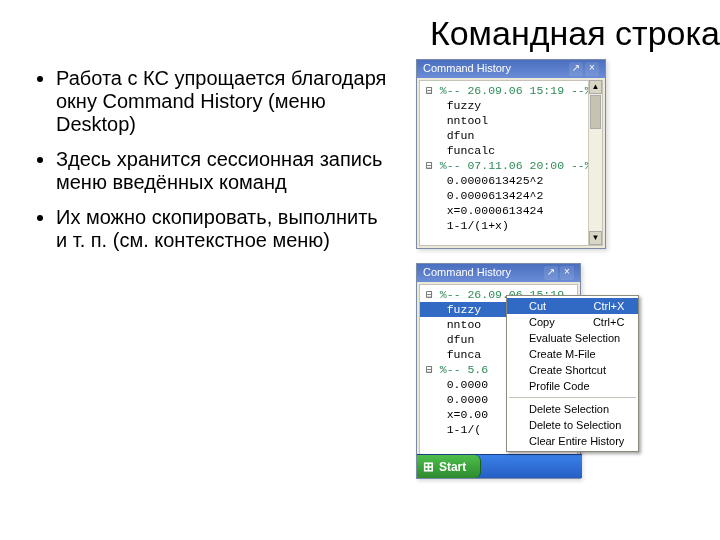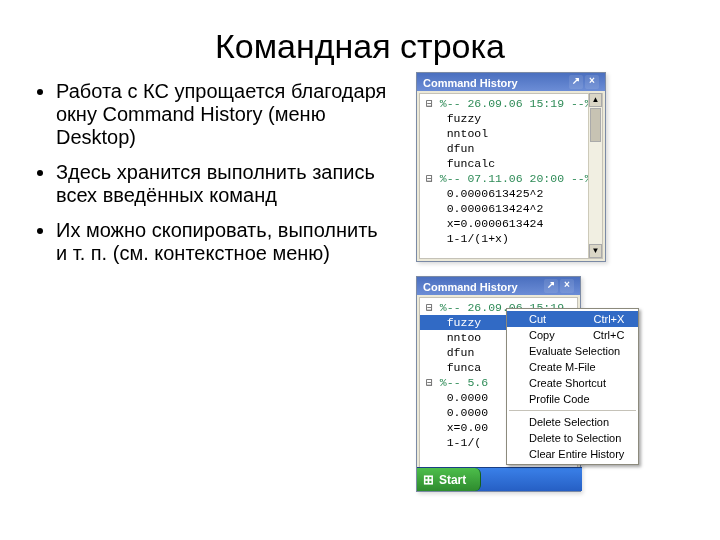--- a/index.html
+++ b/index.html
@@ -7,24 +7,24 @@
     margin: 0;
     width: 720px;
     height: 540px;
     background: #fff;
     font-family: Arial, sans-serif;
     position: relative;
     overflow: hidden;
     color: #000;
   }
   .slide-title {
-    text-align: center;
+    text-align: right;
     font-size: 34px;
     font-weight: 400;
-    padding-top: 27px;
+    padding-top: 14px;
   }
   .body-row {
     display: flex;
     flex-direction: row;
     padding: 14px 24px 0 34px;
   }
   .text-col { flex: 0 0 360px; }
   ul.bullets {
     list-style: disc;
     padding-left: 22px;
@@ -41,25 +41,25 @@
     position: absolute;
     border: 1px solid #7B8AA5;
     background: #ECE9D8;
     font-family: Tahoma, Verdana, sans-serif;
     font-size: 11px;
     box-shadow: 2px 2px 4px rgba(0,0,0,.15);
   }
   .panel-title {
     background: linear-gradient(#4A6FBF, #6C8DD6);
     color: #fff;
-    font-weight: bold;
+    font-weight: normal;
     font-size: 11px;
     padding: 2px 6px;
     display: flex;
-    align-items: flex-end;
+    align-items: flex-start;
   }
   .panel-title .spacer { flex:1; }
   .panel-title .wbtn {
     font-family: Arial;
     color: #fff;
     background: rgba(255,255,255,.1);
     width: 14px; height: 14px;
     line-height: 12px;
     text-align: center;
     border-radius: 2px;
@@ -150,21 +150,21 @@
 </style>
 </head>
 <body>
 
 <div class="slide-title">Командная строка</div>
 
 <div class="body-row">
   <div class="text-col">
     <ul class="bullets" id="bullets">
         <li>Работа с КС упрощается благодаря окну Command History (меню Desktop)</li>
-        <li>Здесь хранится выполнить запись всех введённых команд</li>
+        <li>Здесь хранится сессионная запись меню введённых команд</li>
         <li>Их можно скопировать, выполнить и т. п. (см. контекстное меню)</li>
       </ul>
   </div>
 
   <div class="panels-col">
 
     <div class="panel" id="panel1" style="left:22px; top:-8px; width:190px; height:190px;">
       <div class="panel-title">
         <span>Command History</span>
         <span class="spacer"></span>

